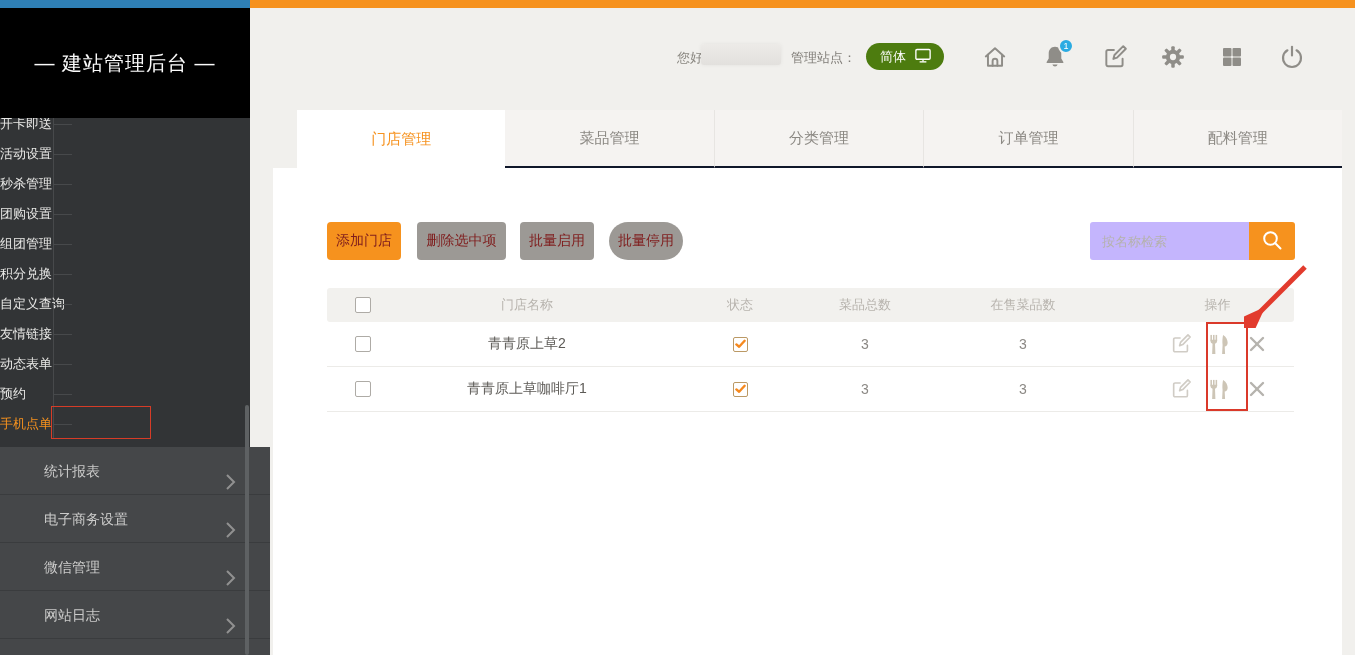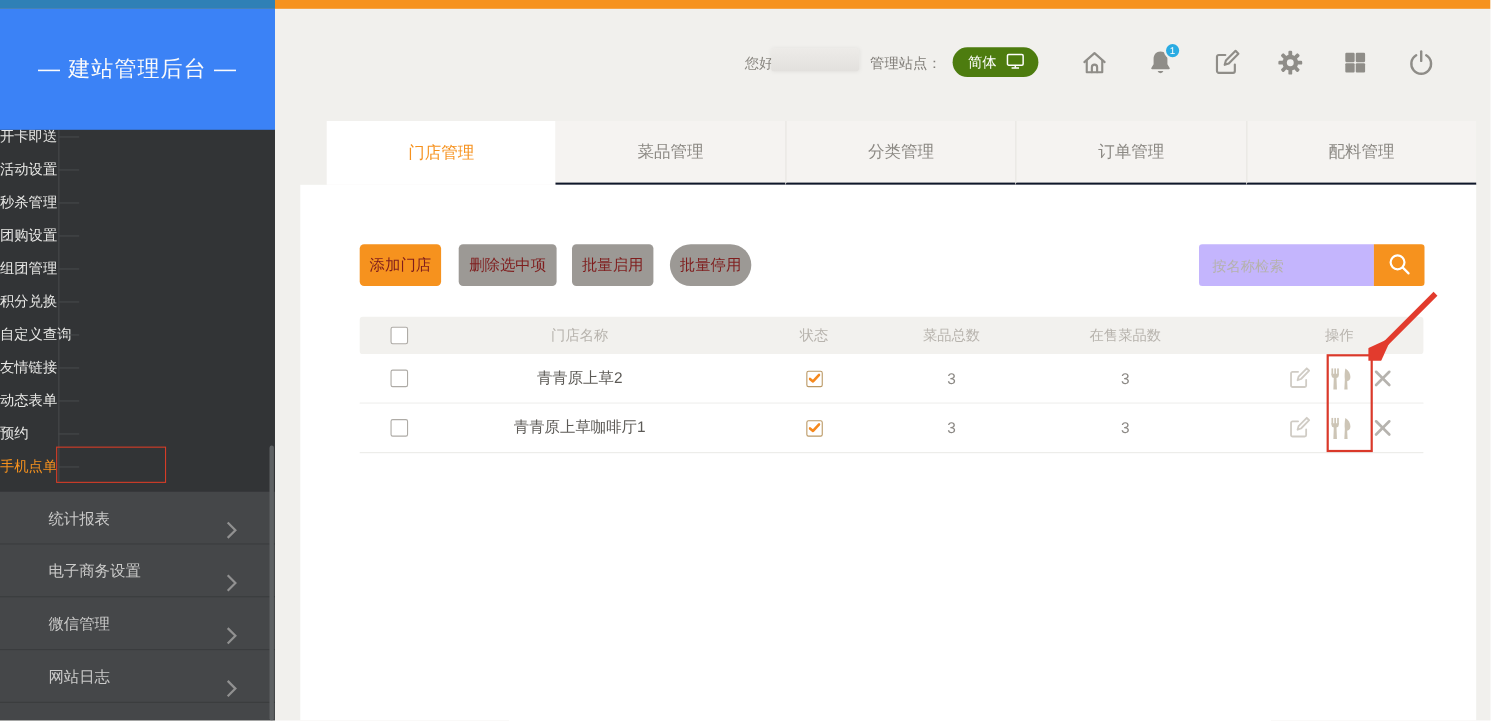--- a/index.html
+++ b/index.html
@@ -6,32 +6,32 @@
   html,body { width:1355px; height:655px; overflow:hidden; }
   body { font-family:"Liberation Sans","DejaVu Sans",sans-serif; background:#f1f0ed; }
   #app { position:relative; width:1355px; height:655px; }
 
   
   .strip-blue  { position:absolute; left:0; top:0; width:250px; height:8px; background:#2f80b6; }
   .strip-orange{ position:absolute; left:250px; top:0; width:1105px; height:8px; background:#f6921e; }
 
   
   .sidebar { position:absolute; left:0; top:8px; width:250px; height:647px; background:#323436; }
-  .logo-block { position:relative; z-index:3; height:110px; background:#3b82f6; color:#fbfbfb;
+  .logo-block { position:relative; z-index:3; height:110px; background:#000000; color:#fbfbfb;
     font-size:20px; letter-spacing:1px; text-align:center; line-height:110px; }
   .submenu-wrap { position:relative; height:329px; background:#323436; }
   .tree-line { position:absolute; left:53px; top:0; width:1px; height:320px; background:#47494b; }
   .submenu { list-style:none; position:absolute; left:0; top:-9px; right:0; }
   .submenu li { position:relative; height:30px; line-height:30px; 
     color:#e8e8e6; font-size:13px; cursor:pointer; }
   .submenu li::before { content:""; position:absolute; left:53px; top:15px; width:19px; height:1px; background:#47494b; }
   .submenu li.active { color:#f6921e; }
   .menu-red-box { position:absolute; left:51px; top:297px; width:100px; height:33px;
     border:1px solid #d63c27; pointer-events:none; }
-  .sections { position:absolute; left:0; top:439px; width:250px; bottom:0; background:#454749; }
+  .sections { position:absolute; left:0; top:439px; width:270px; bottom:0; background:#454749; }
   .section-row { position:relative; height:48px; line-height:48px; padding-left:44px;
     color:#cbcbca; font-size:14px; border-bottom:1px solid #3a3c3e; cursor:pointer; }
   .section-row .chev { position:absolute; right:34px; top:15px; }
   .sidebar-scroll { position:absolute; right:1px; top:397px; width:4px; height:250px;
     background:#5e6163; border-radius:2px; }
 
   
   .hdr-text { position:absolute; font-size:13px; color:#8a8781; }
   .redacted { position:absolute; left:701px; top:44px; width:80px; height:21px; border-radius:3px;
     background:linear-gradient(180deg,#edebe8,#e2e0dd); box-shadow:0 0 4px rgba(0,0,0,0.06); }

